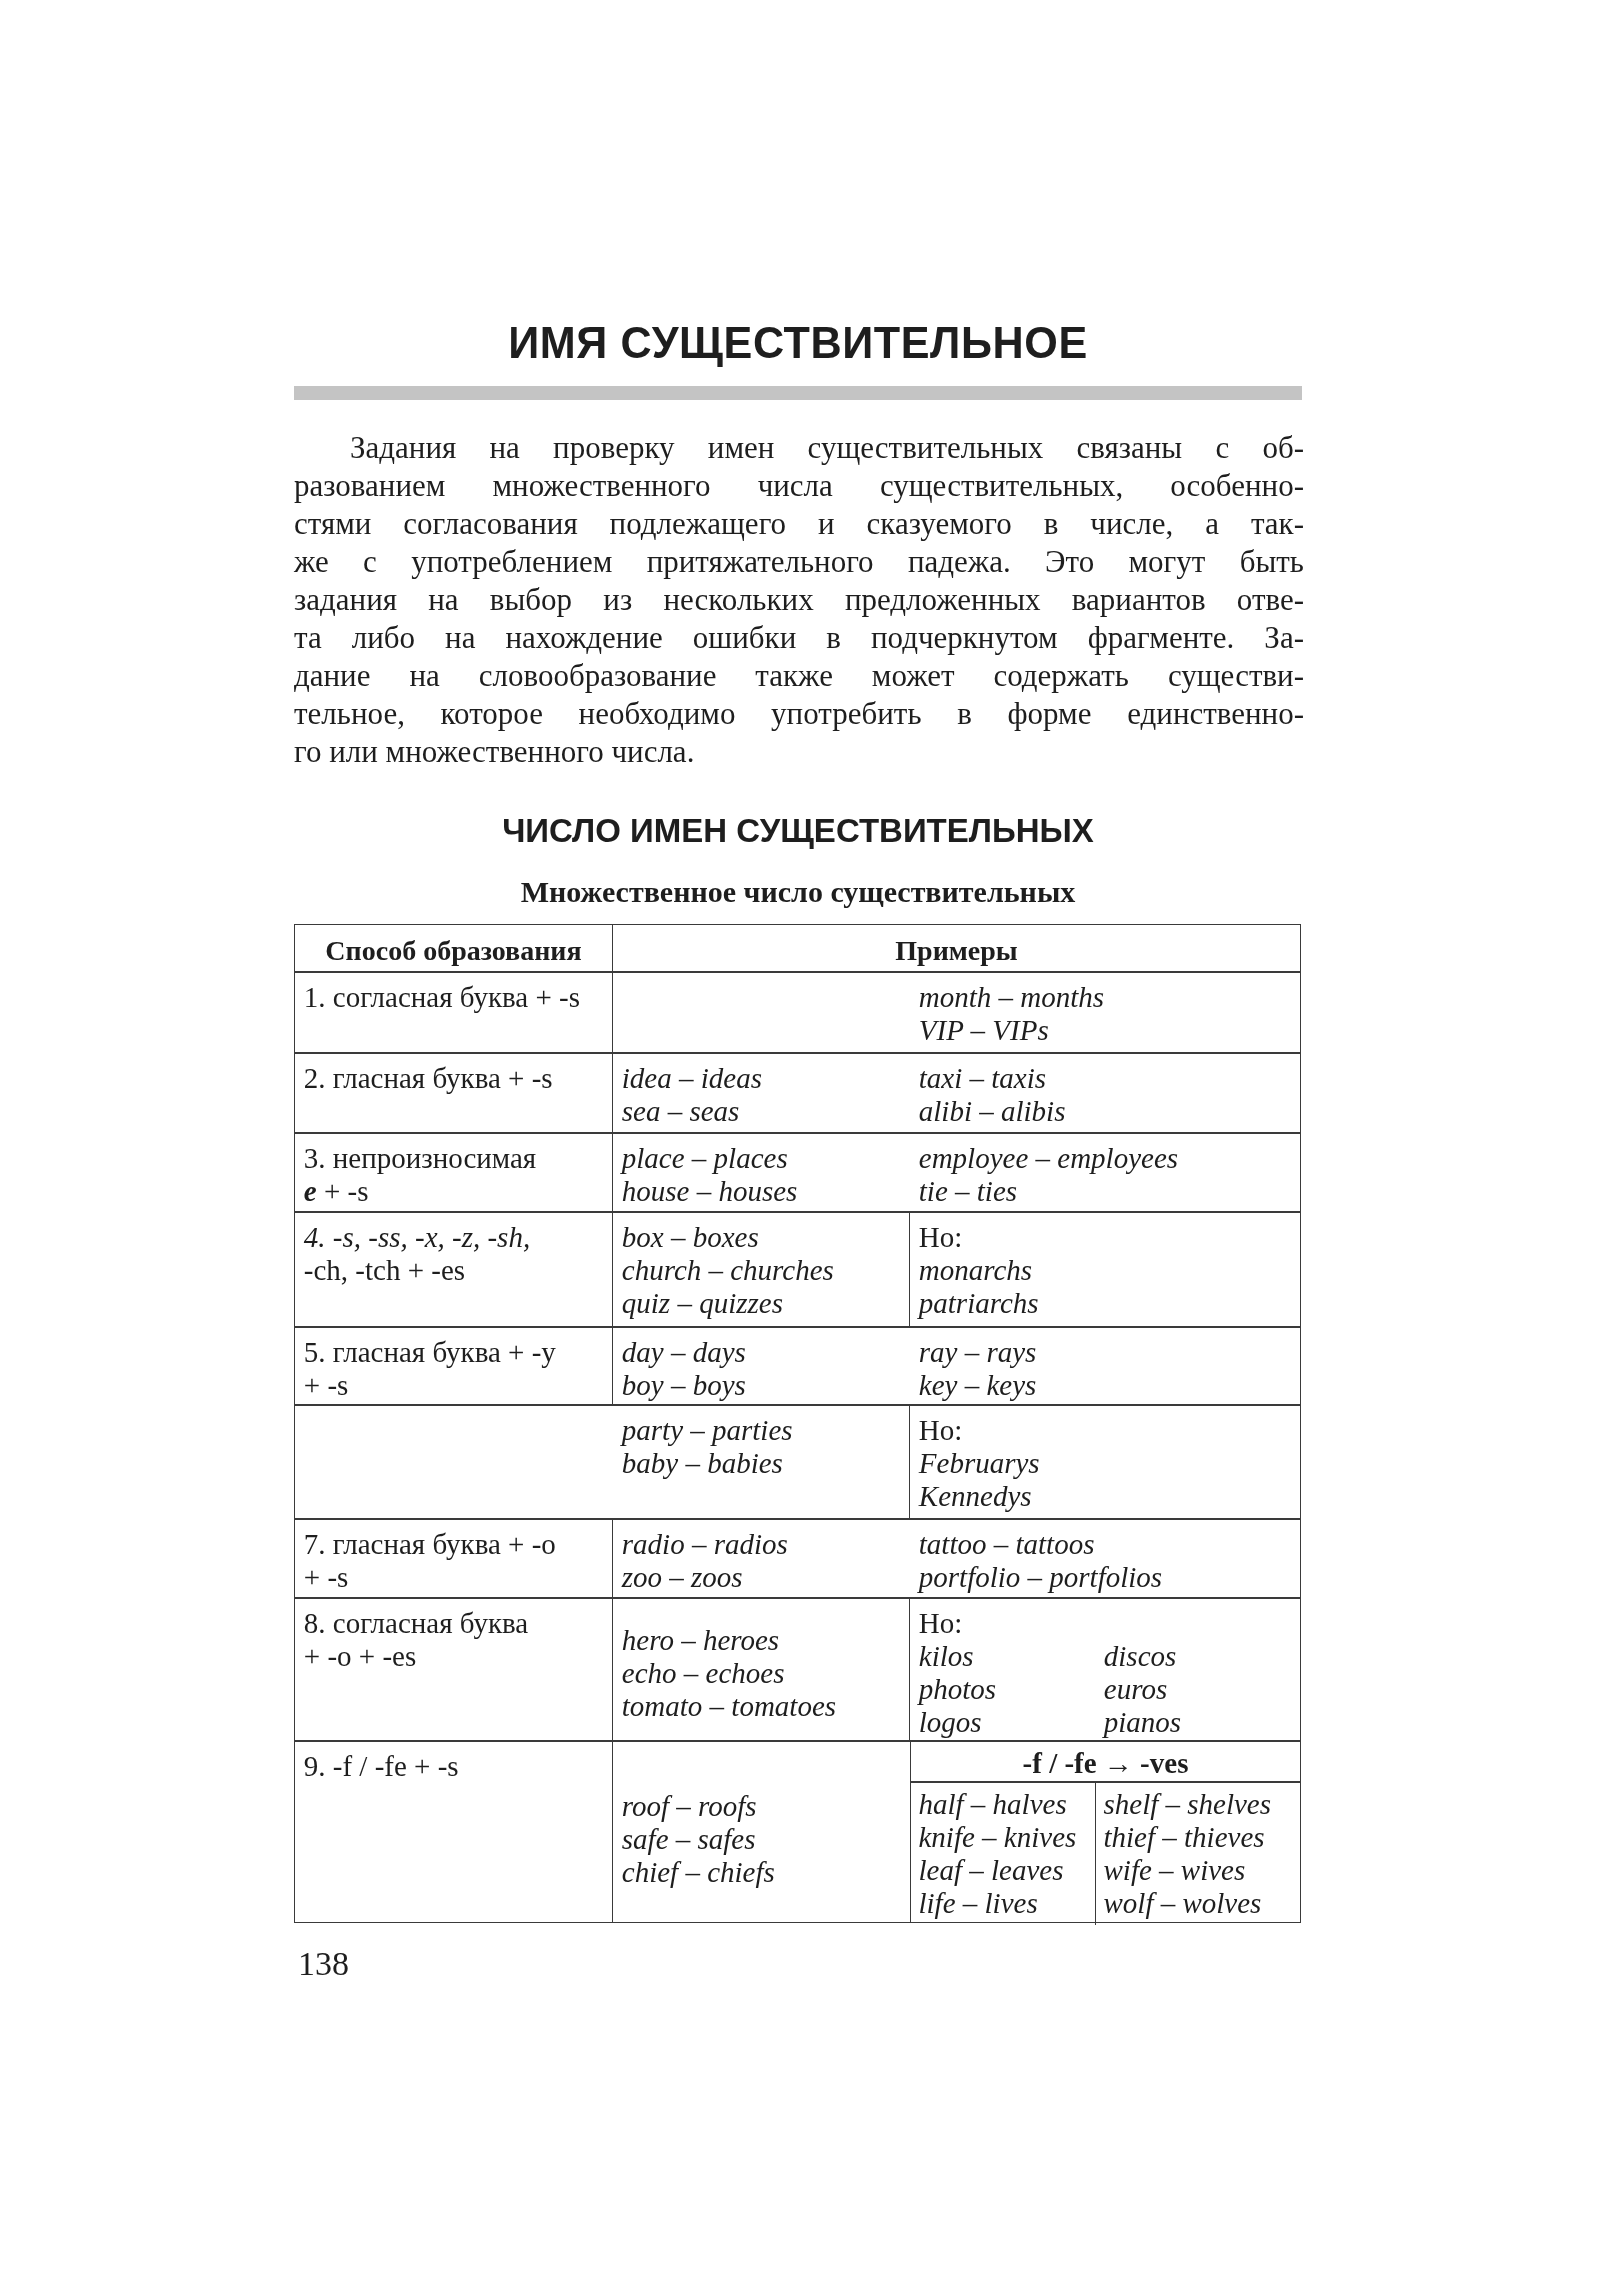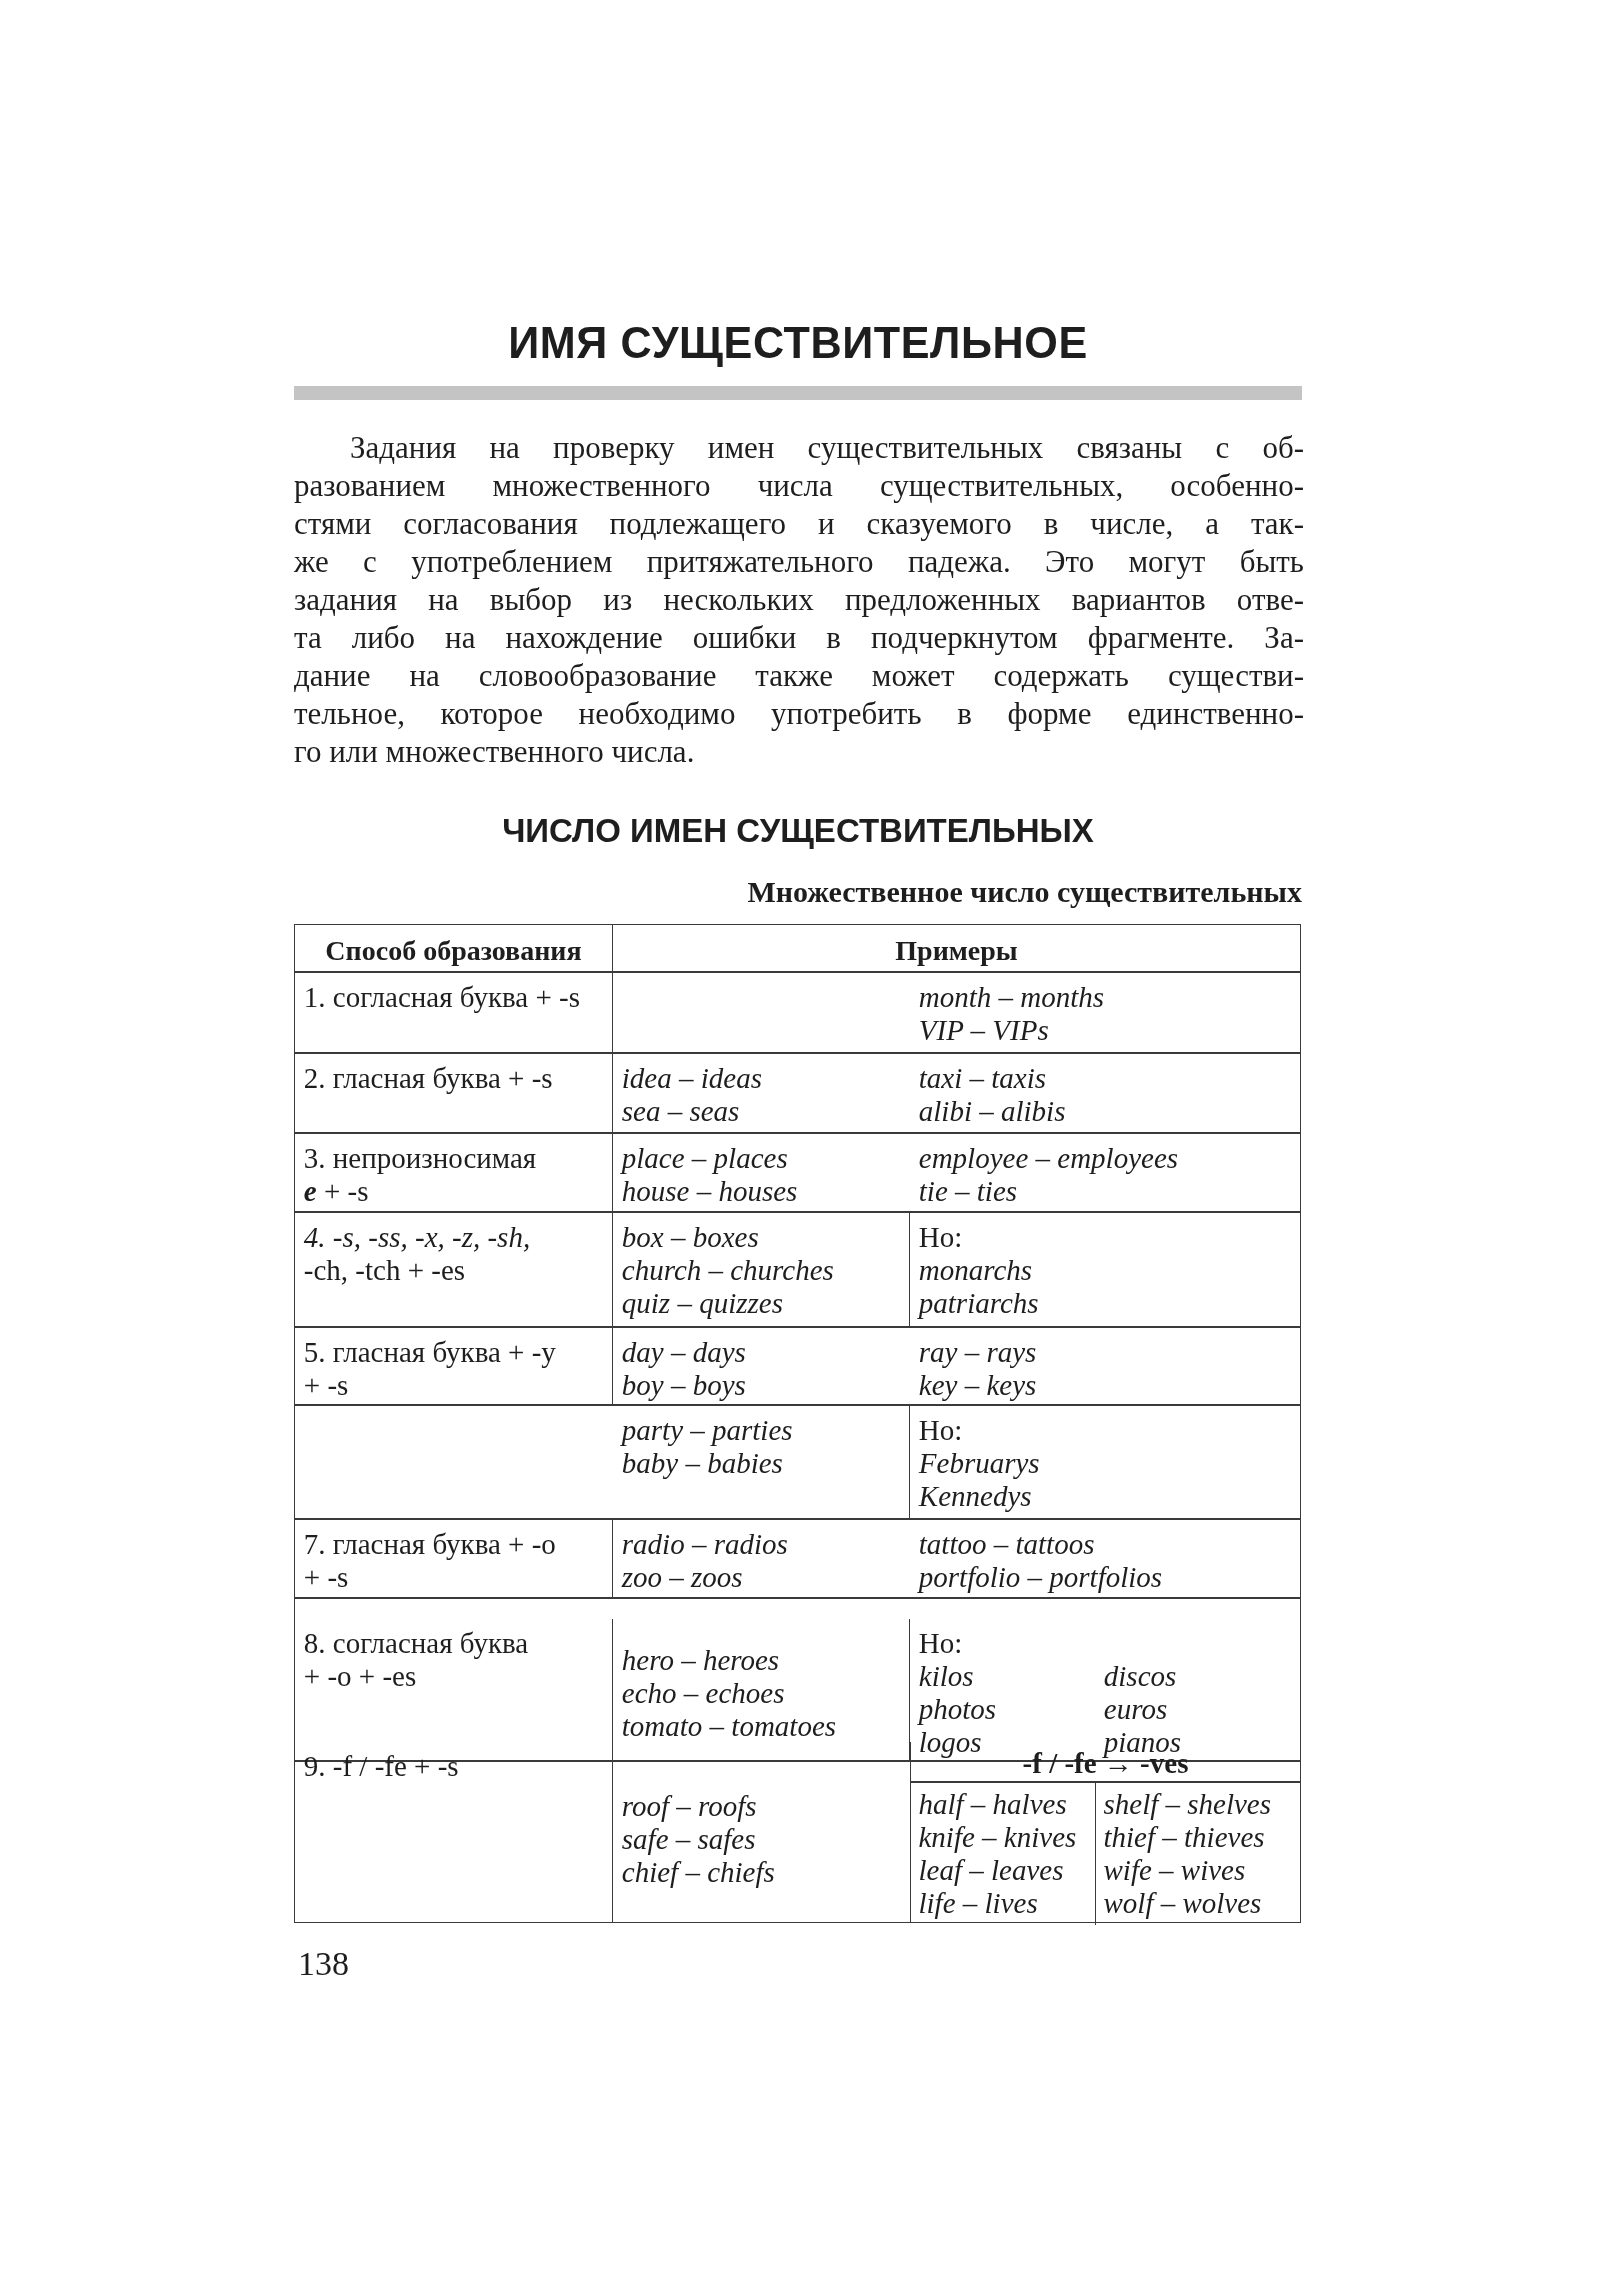--- a/index.html
+++ b/index.html
@@ -13,21 +13,21 @@
   .title-rule { position: absolute; left: 294px; top: 378px; width: 1008px; height: 13.8px; background: #c4c4c4; }
 
   .intro { position: absolute; left: 294px; top: 421px; width: 1010px;
     font-size: 31px; line-height: 38px; text-align: justify; }
   .intro .line { display: block; text-align: justify; text-align-last: justify; height: 38px; white-space: nowrap; }
   .intro .line.first { text-indent: 56px; }
   .intro .line.last { text-align-last: left; }
 
   .section-title { position: absolute; left: 294px; width: 1008px; top: 804px; text-align: center;
     font-family: "Liberation Sans", sans-serif; font-weight: bold; font-size: 33px; }
-  .table-caption { position: absolute; left: 294px; width: 1008px; top: 867px; text-align: right;
+  .table-caption { position: absolute; left: 294px; width: 1008px; top: 867px; text-align: center;
     font-weight: bold; font-size: 30px; }
 
   .table { position: absolute; left: 294px; top: 916px; width: 1007px; height: 999px;
     border: 1.9px solid #3a3a3a; box-sizing: border-box; font-size: 29px; line-height: 33px; }
   .row { position: absolute; left: 0; width: 100%; border-bottom: 2.5px solid #3a3a3a; box-sizing: border-box; }
   .row:last-child { border-bottom: none; }
   .cell { position: absolute; top: 0; bottom: 0; box-sizing: border-box; padding: 7.5px 8.8px; }
   .c1 { left: 0; width: 318px; border-right: 1.3px solid #3a3a3a; }
   .c2 { left: 318px; width: 297px; }
   .c3 { left: 615px; right: 0; }
@@ -169,21 +169,21 @@
       <div class="cell c2">
         <span class="ex">radio – radios</span>
         <span class="ex">zoo – zoos</span>
       </div>
       <div class="cell c3">
         <span class="ex">tattoo – tattoos</span>
         <span class="ex">portfolio – portfolios</span>
       </div>
     </div>
 
-    <div class="row" style="top:674px;height:143px;margin-top:20px;">
+    <div class="row" style="top:674px;height:143px;">
       <div class="cell c1">
         <span class="plain">8. согласная буква</span>
         <span class="plain">+ -o + -es</span>
       </div>
       <div class="cell c2 split" style="padding-top:25px;">
         <span class="ex">hero – heroes</span>
         <span class="ex">echo – echoes</span>
         <span class="ex">tomato – tomatoes</span>
       </div>
       <div class="cell c3">

